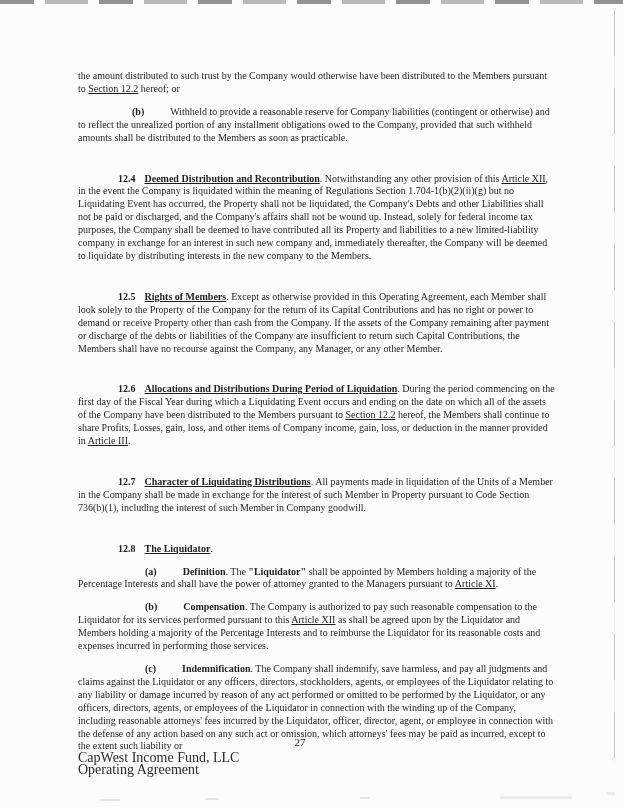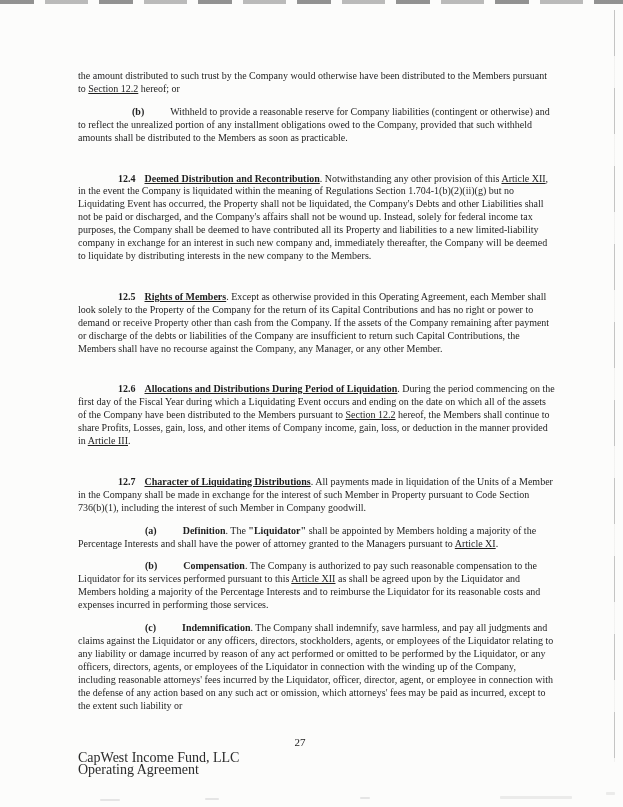--- a/index.html
+++ b/index.html
@@ -73,20 +73,21 @@
   <div class="smudge sm4"></div>
   <div class="smudge sm5"></div>
 
   <div class="doc">
       <p class="para cont"><span class="">the amount distributed to such trust by the Company would otherwise have been distributed to the Members pursuant to </span><span class="u">Section 12.2</span><span class=""> hereof; or</span></p>
       <p class="para sub"><span class="b ">(b)</span><span class="tab sub"></span><span class="">Withheld to provide a reasonable reserve for Company liabilities (contingent or otherwise) and to reflect the unrealized portion of any installment obligations owed to the Company, provided that such withheld amounts shall be distributed to the Members as soon as practicable.</span></p>
       <p class="para section"><span class="b ">12.4</span><span class="tab sec"></span><span class="b u">Deemed Distribution and Recontribution</span><span class="">.  Notwithstanding any other provision of this </span><span class="u">Article XII</span><span class="">, in the event the Company is liquidated within the meaning of Regulations Section 1.704-1(b)(2)(ii)(g) but no Liquidating Event has occurred, the Property shall not be liquidated, the Company's Debts and other Liabilities shall not be paid or discharged, and the Company's affairs shall not be wound up.  Instead, solely for federal income tax purposes, the Company shall be deemed to have contributed all its Property and liabilities to a new limited-liability company in exchange for an interest in such new company and, immediately thereafter, the Company will be deemed to liquidate by distributing interests in the new company to the Members.</span></p>
       <p class="para section"><span class="b ">12.5</span><span class="tab sec"></span><span class="b u">Rights of Members</span><span class="">.  Except as otherwise provided in this Operating Agreement, each Member shall look solely to the Property of the Company for the return of its Capital Contributions and has no right or power to demand or receive Property other than cash from the Company.  If the assets of the Company remaining after payment or discharge of the debts or liabilities of the Company are insufficient to return such Capital Contributions, the Members shall have no recourse against the Company, any Manager, or any other Member.</span></p>
       <p class="para section"><span class="b ">12.6</span><span class="tab sec"></span><span class="b u">Allocations and Distributions During Period of Liquidation</span><span class="">.  During the period commencing on the first day of the Fiscal Year during which a Liquidating Event occurs and ending on the date on which all of the assets of the Company have been distributed to the Members pursuant to </span><span class="u">Section 12.2</span><span class=""> hereof, the Members shall continue to share Profits, Losses, gain, loss, and other items of Company income, gain, loss, or deduction in the manner provided in </span><span class="u">Article III</span><span class="">.</span></p>
       <p class="para section"><span class="b ">12.7</span><span class="tab sec"></span><span class="b u">Character of Liquidating Distributions</span><span class="">.  All payments made in liquidation of the Units of a Member in the Company shall be made in exchange for the interest of such Member in Property pursuant to Code Section 736(b)(1), including the interest of such Member in Company goodwill.</span></p>
+      <p class="para section"><span class="b ">12.8</span><span class="tab sec"></span><span class="b u">The Liquidator</span><span class="">.</span></p>
       <p class="para sub2"><span class="b ">(a)</span><span class="tab sub"></span><span class="b ">Definition</span><span class="">.  The </span><span class="b ">"Liquidator"</span><span class=""> shall be appointed by Members holding a majority of the Percentage Interests and shall have the power of attorney granted to the Managers pursuant to </span><span class="u">Article XI</span><span class="">.</span></p>
       <p class="para sub2"><span class="b ">(b)</span><span class="tab sub"></span><span class="b ">Compensation</span><span class="">.  The Company is authorized to pay such reasonable compensation to the Liquidator for its services performed pursuant to this </span><span class="u">Article XII</span><span class=""> as shall be agreed upon by the Liquidator and Members holding a majority of the Percentage Interests and to reimburse the Liquidator for its reasonable costs and expenses incurred in performing those services.</span></p>
       <p class="para sub2"><span class="b ">(c)</span><span class="tab sub"></span><span class="b ">Indemnification</span><span class="">.  The Company shall indemnify, save harmless, and pay all judgments and claims against the Liquidator or any officers, directors, stockholders, agents, or employees of the Liquidator relating to any liability or damage incurred by reason of any act performed or omitted to be performed by the Liquidator, or any officers, directors, agents, or employees of the Liquidator in connection with the winding up of the Company, including reasonable attorneys' fees incurred by the Liquidator, officer, director, agent, or employee in connection with the defense of any action based on any such act or omission, which attorneys' fees may be paid as incurred, except to the extent such liability or</span></p>
     </div>
 
   <div class="page-number">27</div>
 
   <div class="footer">
     <div>CapWest Income Fund, LLC</div>
     <div>Operating Agreement</div>

